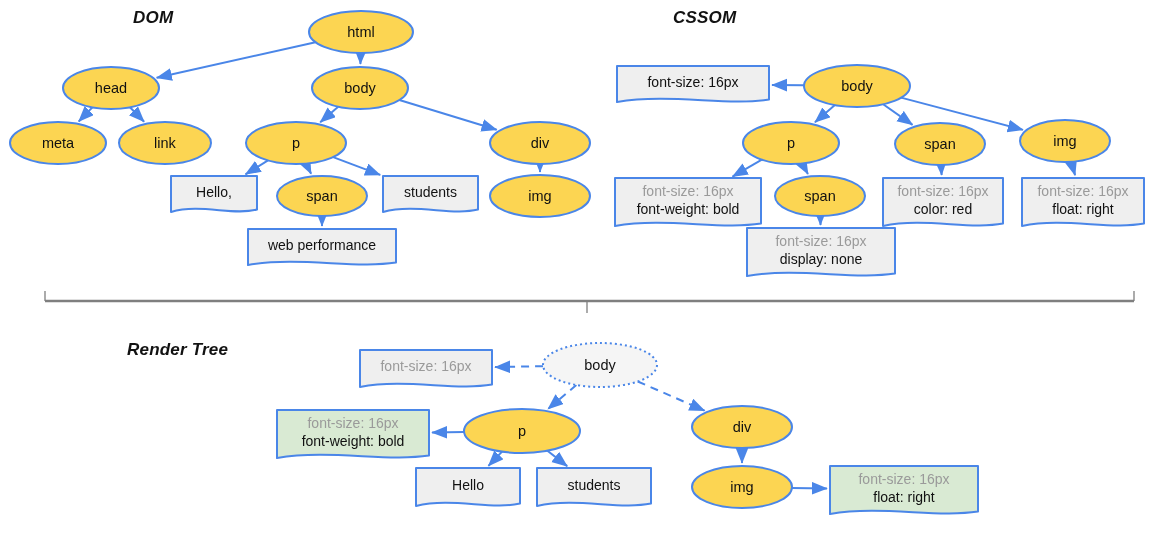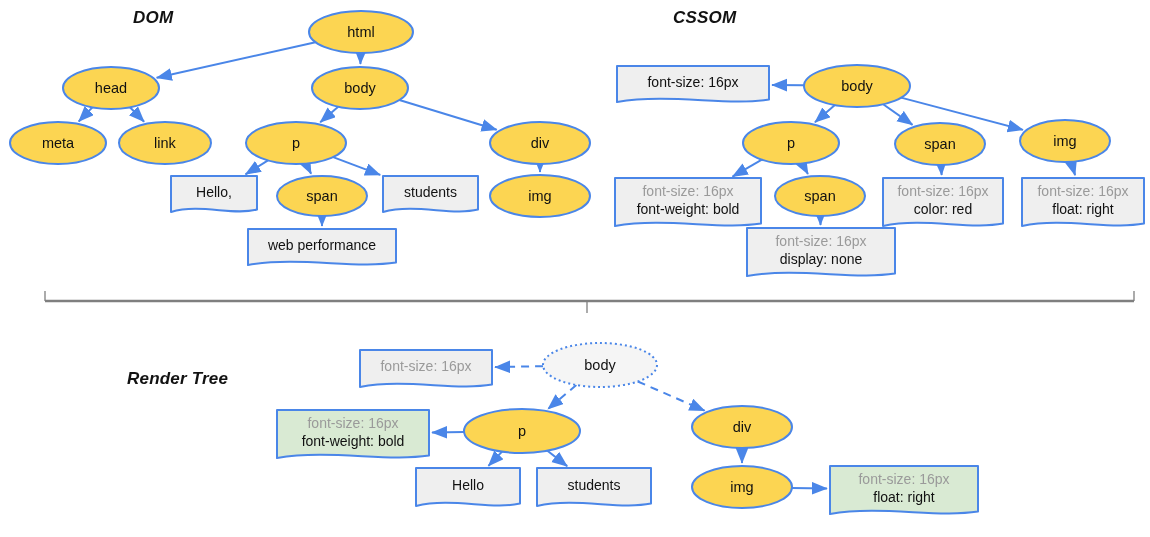--- a/index.html
+++ b/index.html
@@ -44,21 +44,21 @@
   }
   .doc-line.muted{ fill:#9a9a9a; }
 </style>
 </head>
 <body>
 
 <div id="stage">
 
   <div class="section-title" id="title-dom" style="left: 133px; top: 8px;">DOM</div>
   <div class="section-title" id="title-cssom" style="left: 673px; top: 8px;">CSSOM</div>
-  <div class="section-title" id="title-render" style="left: 127px; top: 340px; margin-top: 29px;">Render Tree</div>
+  <div class="section-title" id="title-render" style="left: 127px; top: 340px;">Render Tree</div>
 
   <svg class="layer edges" id="edge-layer" viewBox="0 0 1150 537" preserveAspectRatio="none">
     <defs>
       <marker id="arrow" markerWidth="9" markerHeight="9" refX="7.6" refY="3.2" orient="auto" markerUnits="strokeWidth">
         <path d="M0,0 L8,3.2 L0,6.4 z" fill="#4A86E8"></path>
       </marker>
     </defs>
     <g id="edges-g">
         <line x1="315.52667238947976" y1="42.18602538475653" x2="156.6529184836214" y2="77.77374625966881" stroke="#4A86E8" stroke-width="2" marker-end="url(#arrow)"></line>
         <line x1="360.6250097507985" y1="52.999453955284906" x2="360.4285514456827" y2="64.00111904176913" stroke="#4A86E8" stroke-width="2" marker-end="url(#arrow)"></line>

